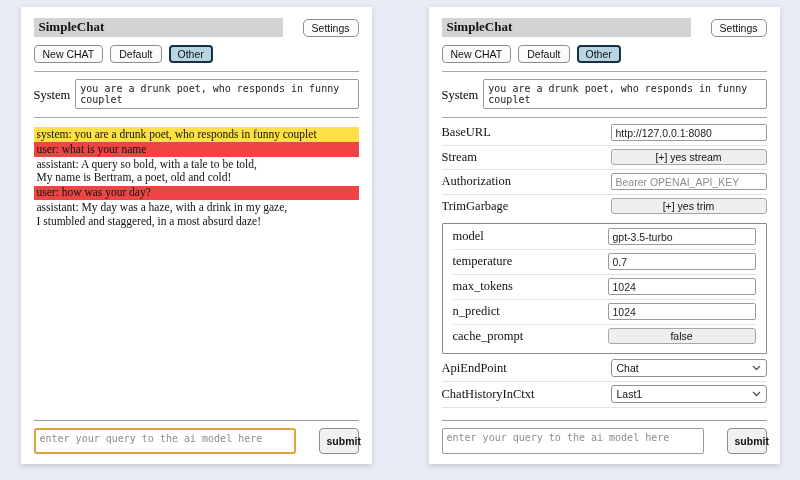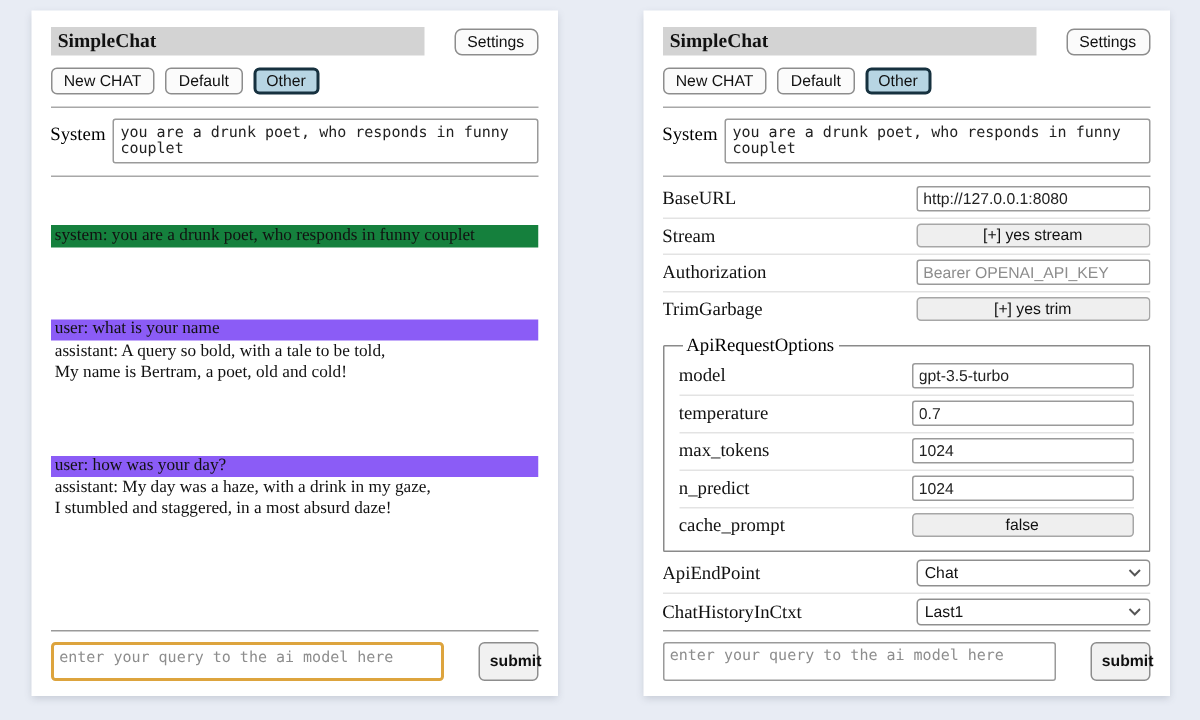--- a/index.html
+++ b/index.html
@@ -27,36 +27,36 @@
     padding:2px 7px; color:#111; cursor:pointer;
   }
   .settings-btn { padding:2px 8px; border-radius:5px; background:#fbfbfb; }
   .toolbar { display:flex; gap:7px; margin-top:8px; }
   .toolbar button { border-radius:4px; background:#fbfbfb; padding:2px 8px; }
   .toolbar button.selected {
     background:#b7d5e3; border:2px solid #16313f; padding:1px 7px;
   }
   .sep { border-top:1px solid #a8a8a8; margin:8px 0 0 0; }
   
-  .system-row { display:flex; gap:5px; margin-top:7px; align-items:flex-start; }
+  .system-row { display:flex; gap:5px; margin-top:7px; align-items:center; }
   .system-row .lbl { font-size:12.5px; padding-top:3px; }
   textarea {
     font-family:"DejaVu Sans Mono", monospace; font-size:10px;
     border:1px solid #9a9a9a; border-radius:2px; resize:none;
     padding:3px 4px; color:#222; outline:none;
   }
   .system-ta { flex:1; height:30px; }
   
   .chat-area { flex:1; margin-top:9px; overflow:hidden; }
   .msg {
     font-size:11.5px; line-height:13.5px; padding:0.5px 3px;
     white-space:pre-line; color:#111; margin-bottom:0.5px;
   }
-  .role-system { background:#15803d;margin-top:23px; }
-  .role-user { background:#8b5cf6;margin-top:48px; }
+  .role-system { background:#fde047; }
+  .role-user { background:#ef4444; }
   .role-assistant { background:#ffffff; }
   
   .settings-area { flex:1; margin-top:3px; overflow:hidden; }
   .set-row {
     display:flex; align-items:center; padding:3px 0 4px 0;
     border-bottom:1px solid #e3e3e3;
   }
   .set-row .lbl { flex:1; font-size:12.5px; color:#111; }
   .ctrl { width:156px; }
   input[type=text] {
@@ -157,21 +157,20 @@
       <span class="lbl">Authorization</span>
       <input type="text" class="ctrl" placeholder="Bearer OPENAI_API_KEY" style="">
     </div>
 
     <div class="set-row" style="border-bottom:none;">
       <span class="lbl">TrimGarbage</span>
       <button class="toggle-btn ctrl">[+] yes trim</button>
     </div>
 
     <fieldset class="aro">
-      <legend>ApiRequestOptions</legend>
       <div class="set-row">
         <span class="lbl">model</span>
         <input type="text" class="ctrl" value="gpt-3.5-turbo" style="">
       </div>
       <div class="set-row">
         <span class="lbl">temperature</span>
         <input type="text" class="ctrl" value="0.7" style="">
       </div>
       <div class="set-row">
         <span class="lbl">max_tokens</span>

